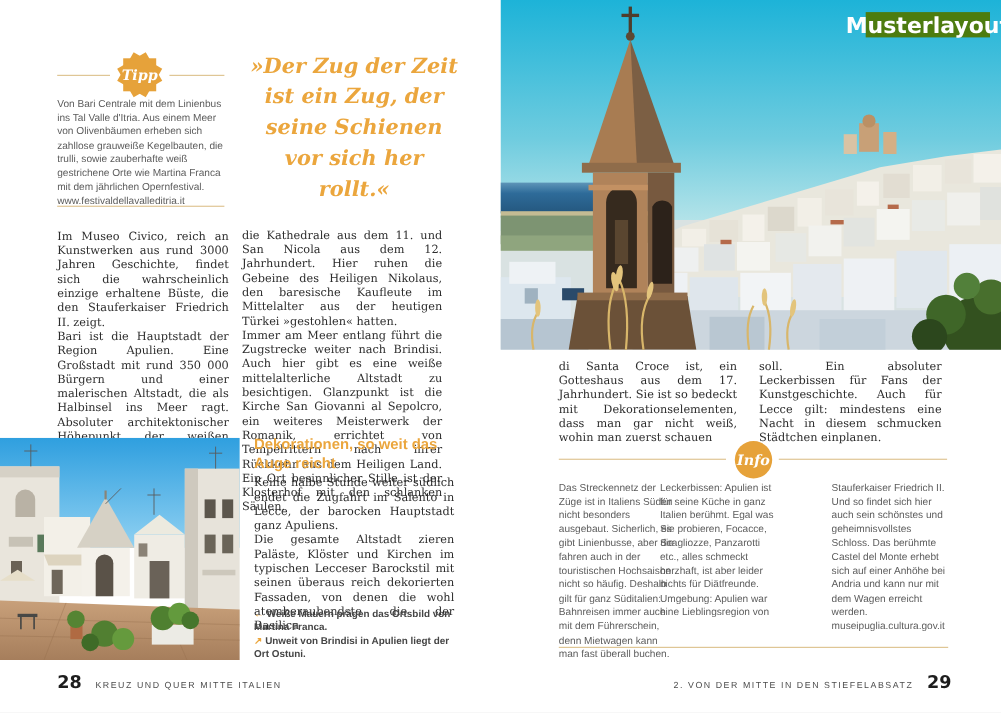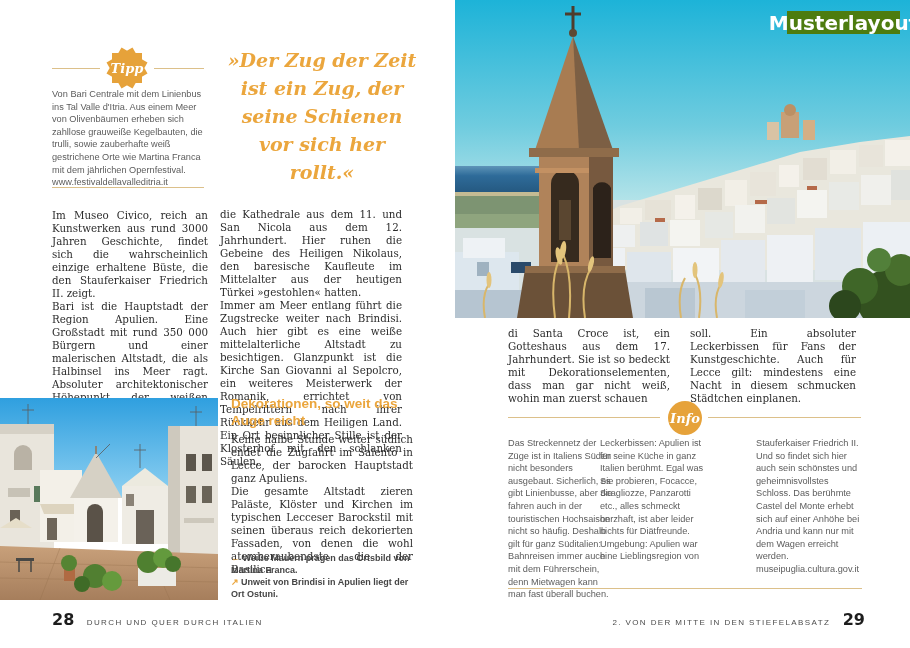--- a/index.html
+++ b/index.html
@@ -143,21 +143,21 @@
     <p>Die gesamte Altstadt zieren Paläste, Klöster und Kirchen im typischen Lecceser Barockstil mit seinen überaus reich dekorierten Fassaden, von denen die wohl atemberaubendste die der Basilica</p>
   </div>
 
   <div class="abs" style="left:231px;top:552px;width:182px;">
     <p class="caption"><span class="arr">←</span> <span>Weiße Mauern prägen das Ortsbild von Martina Franca.</span></p>
     <p class="caption"><span class="arr">↗</span> <span>Unweit von Brindisi in Apulien liegt der Ort Ostuni.</span></p>
   </div>
 
   <div class="abs" style="left:52px;top:610px;">
     <span class="pagenum">28</span>
-    <span class="footerbar" style="margin-left:8px;">DURCH UND QUER DURCH ITALIEN</span>
+    <span class="footerbar" style="margin-left:8px;">KREUZ UND QUER MITTE ITALIEN</span>
   </div>
 
   <svg class="abs" style="left:455px;top:0;" width="455" height="318" viewBox="0 0 455 318">
     <defs>
       <linearGradient id="rpsky" x1="0" y1="0" x2="0" y2="1">
         <stop offset="0" stop-color="#1db3d8"></stop>
           <stop offset="0.6" stop-color="#6fccdf"></stop>
         <stop offset="1" stop-color="#bce6ea"></stop>
       </linearGradient>
       <linearGradient id="rpsea" x1="0" y1="0" x2="0" y2="1">

